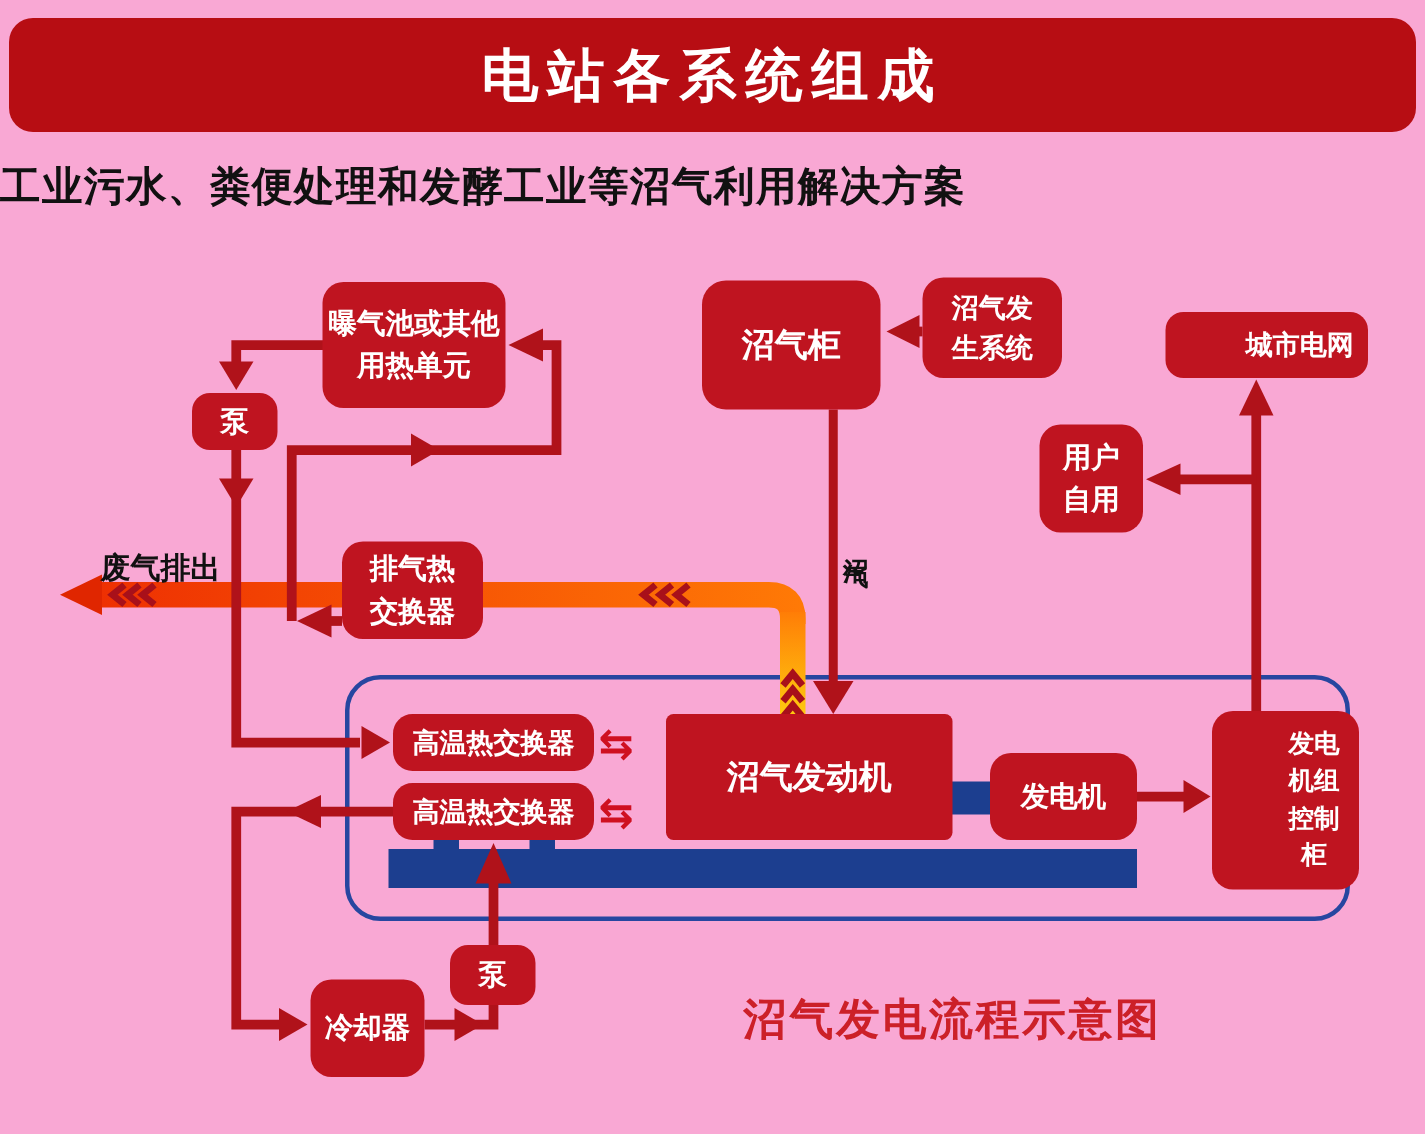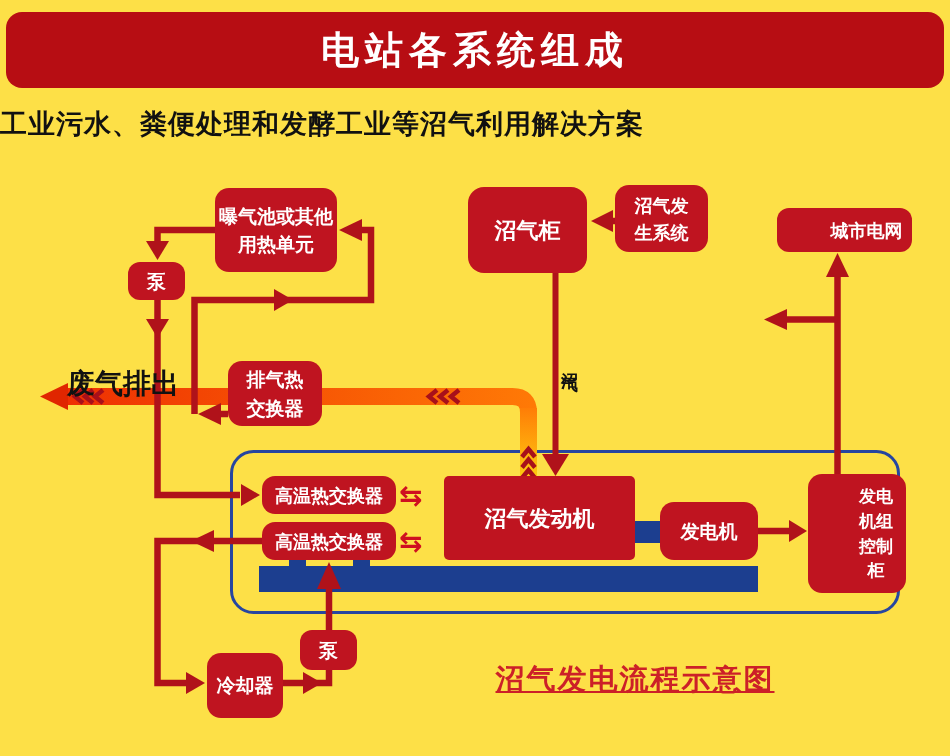--- a/index.html
+++ b/index.html
@@ -3,41 +3,41 @@
 <meta charset="utf-8">
 <style>
   :root{
     --banner-red:#b70d13; --box-red:#bf1420; --line-red:#b0121a;
     --blue:#1c3e8f; --blue-border:#2746a0; --caption-red:#cc2028;
     --pipe-red:#ee2f02; --pipe-orange:#ff7a06; --pipe-yellow:#fecb10;
     --chevron-red:#a8101a; --arrow-orange:#e02600; --text-black:#111111;
   }
   html,body{margin:0;padding:0;background:#ffffff;}
   body{font-family:"Liberation Sans","DejaVu Sans",sans-serif;}
-  #page{position:relative;width:950px;height:756px;background:#fde047;overflow:hidden;}
+  #page{position:relative;width:950px;height:756px;background:#f9a8d4;overflow:hidden;}
 
   .banner{position:absolute;left:6px;top:12px;width:938px;height:76px;
           background:var(--banner-red);border-radius:16px;
           display:flex;align-items:center;justify-content:center;}
   .banner-title{color:#fff;font-size:38px;font-weight:900;letter-spacing:6px;}
 
   .subtitle{position:absolute;left:0;top:106px;width:950px;text-align:left;
             color:var(--text-black);font-size:27px;font-weight:900;letter-spacing:1px;}
 
   svg.layer{position:absolute;left:0;top:0;z-index:1;}
   .node{position:absolute;z-index:2;background:var(--box-red);color:#fff;
         display:flex;align-items:center;justify-content:center;text-align:center;
         font-family:"DejaVu Serif","Liberation Serif",serif;font-weight:bold;
         white-space:pre-line;line-height:1.5;}
   .lbl{position:absolute;z-index:2;color:var(--text-black);
        font-family:"DejaVu Serif","Liberation Serif",serif;font-weight:bold;}
   .exch{position:absolute;z-index:2;color:#cf1020;font-weight:bold;font-size:28px;
         font-family:"DejaVu Sans",sans-serif;line-height:1;}
   .caption{position:absolute;z-index:2;left:470px;top:660px;width:330px;text-align:center;
-           color:var(--caption-red);font-size:29px;font-weight:bold;letter-spacing:2px;text-decoration:underline;}
+           color:var(--caption-red);font-size:29px;font-weight:bold;letter-spacing:2px;}
 
   
   .rline{stroke:var(--line-red);stroke-width:6.5;fill:none;}
   .rline-thin{stroke:var(--line-red);stroke-width:6;fill:none;}
   .rarrow{fill:var(--line-red);}
   .bluefill{fill:var(--blue);}
   .encl{fill:none;stroke:var(--blue-border);stroke-width:3;}
   .chev{stroke:var(--chevron-red);stroke-width:4.5;fill:none;}
   .stopA{stop-color:var(--pipe-red);} .stopB{stop-color:var(--pipe-orange);}
   .stopC{stop-color:var(--pipe-orange);} .stopD{stop-color:var(--pipe-yellow);}
@@ -138,33 +138,35 @@
     </g>
   </svg>
 
   <div class="node" style="left:215px;top:188px;width:122px;height:84px;font-size:19px;border-radius:14px;">曝气池或其他
 用热单元</div>
   <div class="node" style="left:128px;top:262px;width:57px;height:38px;font-size:19px;border-radius:12px;">泵</div>
   <div class="node" style="left:468px;top:187px;width:119px;height:86px;font-size:22px;border-radius:16px;">沼气柜</div>
   <div class="node" style="left:615px;top:185px;width:93px;height:67px;font-size:18px;border-radius:14px;">沼气发
 生系统</div>
   <div class="node" style="left:777px;top:208px;width:91px;height:44px;font-size:18px;border-radius:12px;padding-left:44px;">城市电网</div>
+  <div class="node" style="left:693px;top:283px;width:69px;height:72px;font-size:19px;border-radius:14px;">用户
+自用</div>
   <div class="node" style="left:228px;top:361px;width:94px;height:65px;font-size:19px;border-radius:14px;">排气热
 交换器</div>
   <div class="node" style="left:262px;top:476px;width:134px;height:38px;font-size:18px;border-radius:13px;">高温热交换器</div>
   <div class="node" style="left:262px;top:522px;width:134px;height:38px;font-size:18px;border-radius:13px;">高温热交换器</div>
   <div class="node" style="left:444px;top:476px;width:191px;height:84px;font-size:22px;border-radius:5px;">沼气发动机</div>
   <div class="node" style="left:660px;top:502px;width:98px;height:58px;font-size:19px;border-radius:14px;">发电机</div>
   <div class="node" style="left:808px;top:474px;width:60px;height:119px;font-size:17px;border-radius:14px;line-height:1.45;padding-left:38px;">发电
 机组
 控制
 柜</div>
   <div class="node" style="left:300px;top:630px;width:57px;height:40px;font-size:19px;border-radius:12px;">泵</div>
   <div class="node" style="left:207px;top:653px;width:76px;height:65px;font-size:19px;border-radius:14px;">冷却器</div>
 
   <span class="exch" style="left:399px;top:482px;">⇆</span>
   <span class="exch" style="left:399px;top:528px;">⇆</span>
 
-  <div class="lbl" style="left:67px;top:365px;font-size:28px;">废气排出</div>
+  <div class="lbl" style="left:67px;top:365px;font-size:20px;">废气排出</div>
   <div class="lbl" style="left:559px;top:358px;font-size:17px;writing-mode:vertical-rl;letter-spacing:3px;">沼气</div>
   <div class="caption">沼气发电流程示意图</div>
 
 </div>
 
 </body></html>

